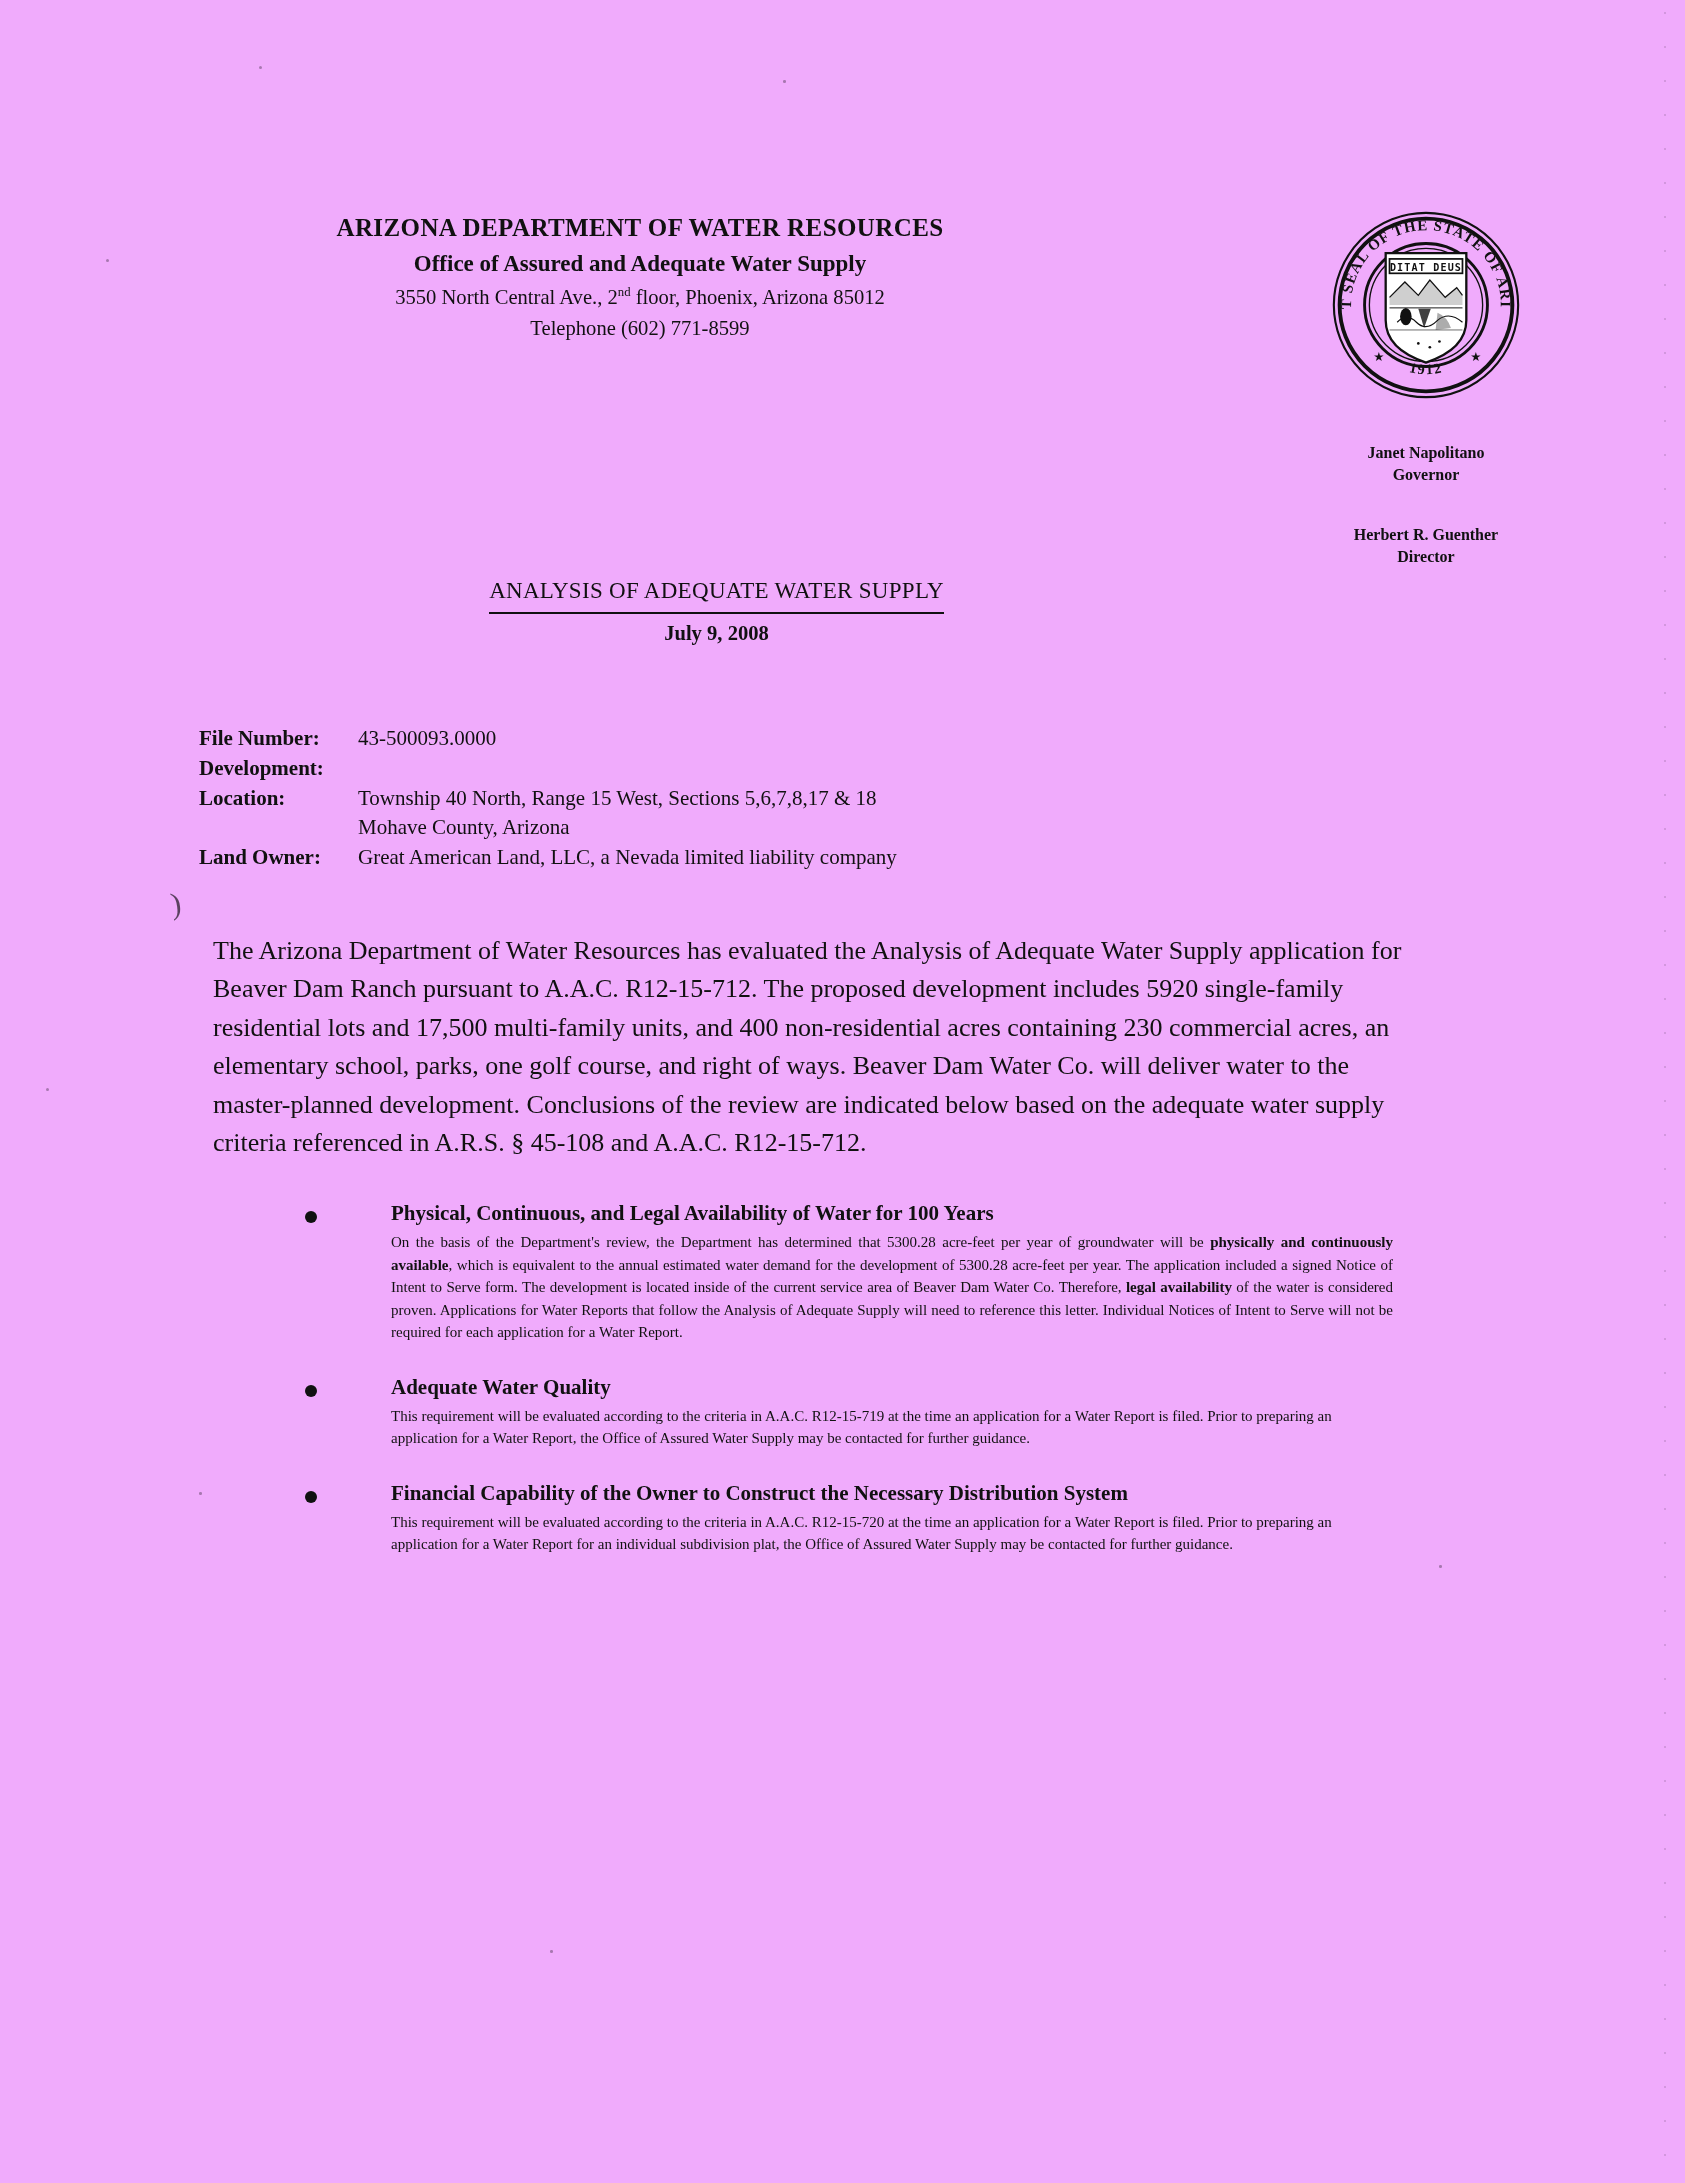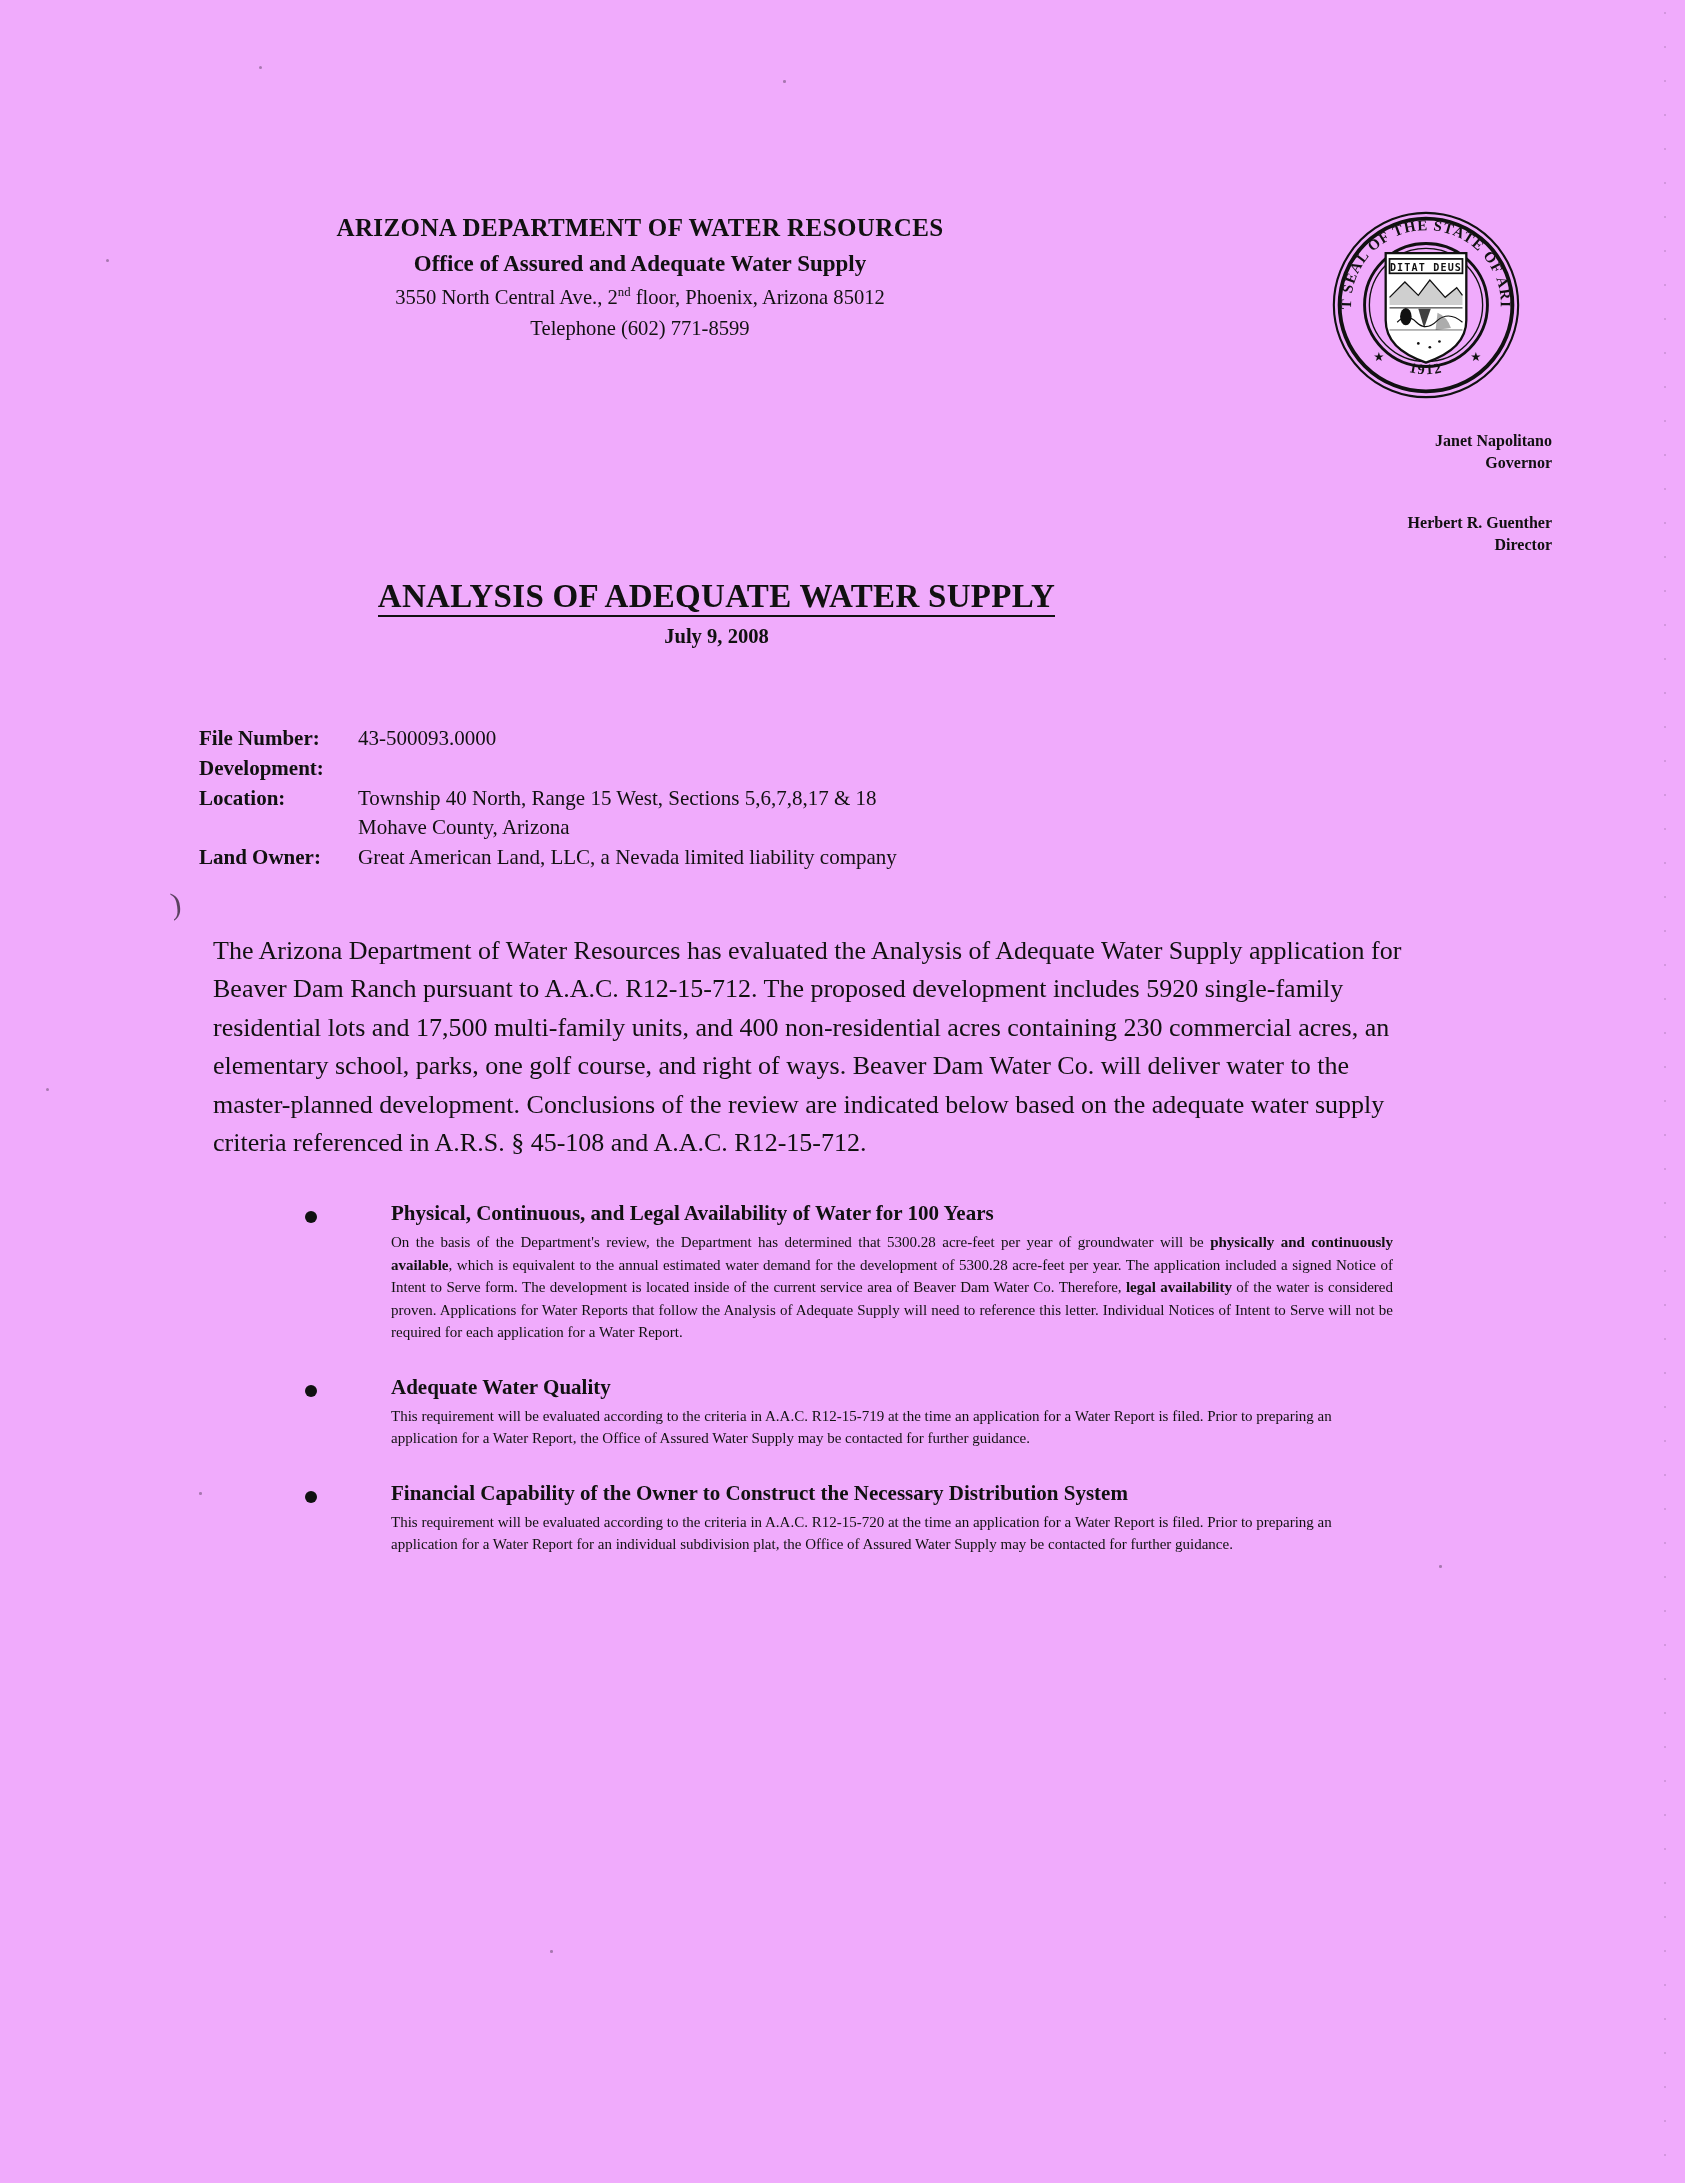--- a/index.html
+++ b/index.html
@@ -84,44 +84,44 @@
     top: 209px;
     width: 192px;
     height: 192px;
   }
   .seal-wrap svg { display: block; width: 192px; height: 192px; }
 
   
   .officials {
     position: absolute;
     left: 1300px;
-    top: 430px;
+    top: 442px;
     width: 252px;
-    text-align: right;
+    text-align: center;
     font-size: 16px;
     font-weight: bold;
     line-height: 1.38;
   }
   .officials .block2 { margin-top: 38px; }
 
   
   .doc-title-wrap {
     position: absolute;
     left: 0;
     top: 578px;
     width: 1433px;
     text-align: center;
   }
   .doc-title {
-    font-size: 33px;
-    font-weight: bold;
+    font-size: 23px;
+    font-weight: normal;
     letter-spacing: 0.3px;
     display: inline-block;
     border-bottom: 2.7px solid #111;
-    padding-bottom: 0;
+    padding-bottom: 8px;
   }
   .doc-date {
     font-size: 20.6px;
     font-weight: bold;
     margin-top: 8px;
   }
 
   
   .info-block {
     position: absolute;

